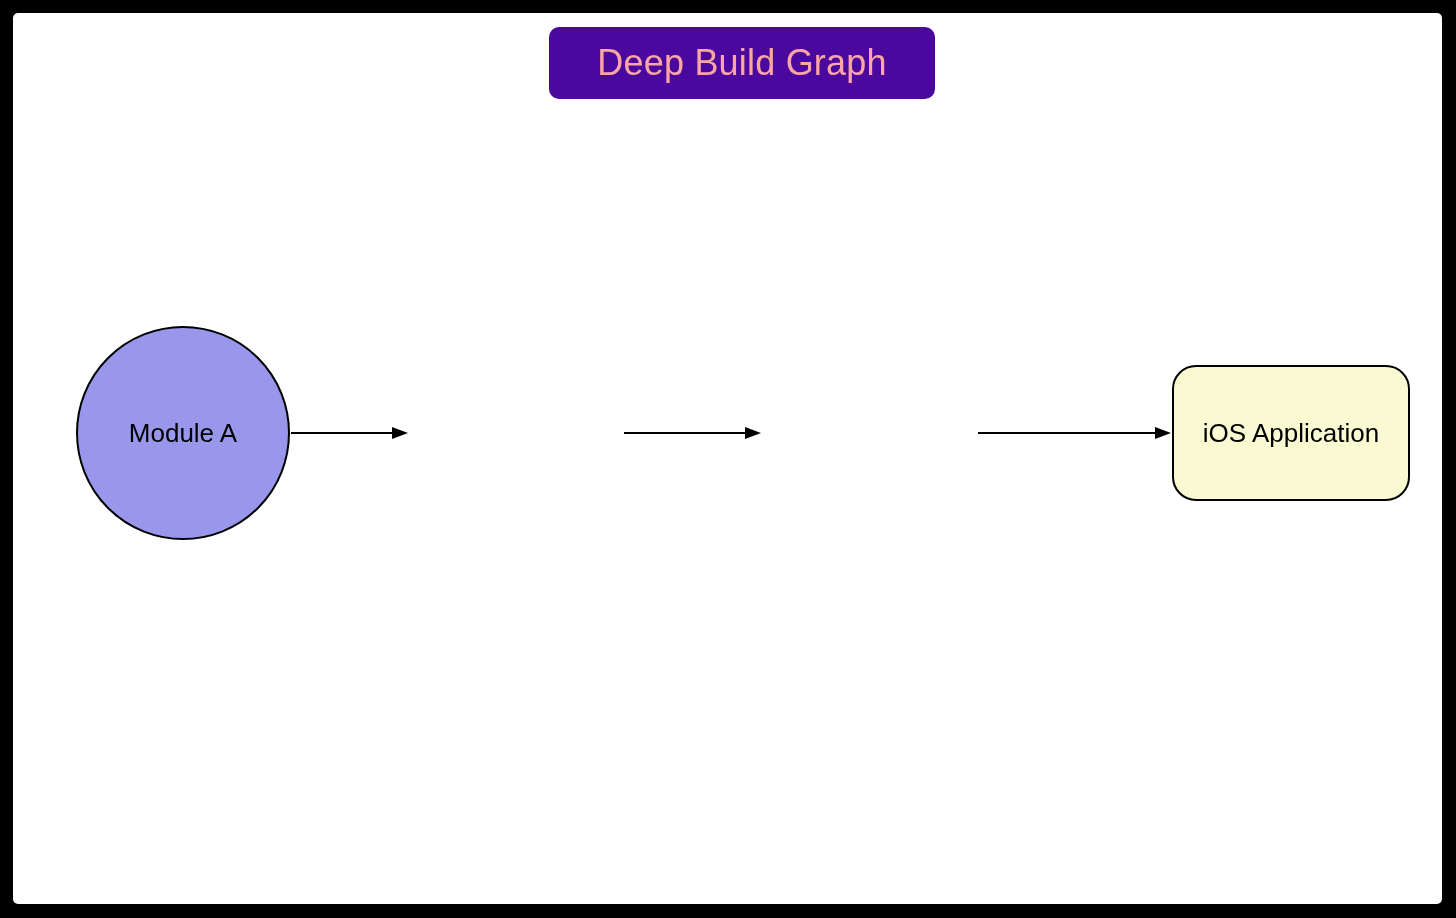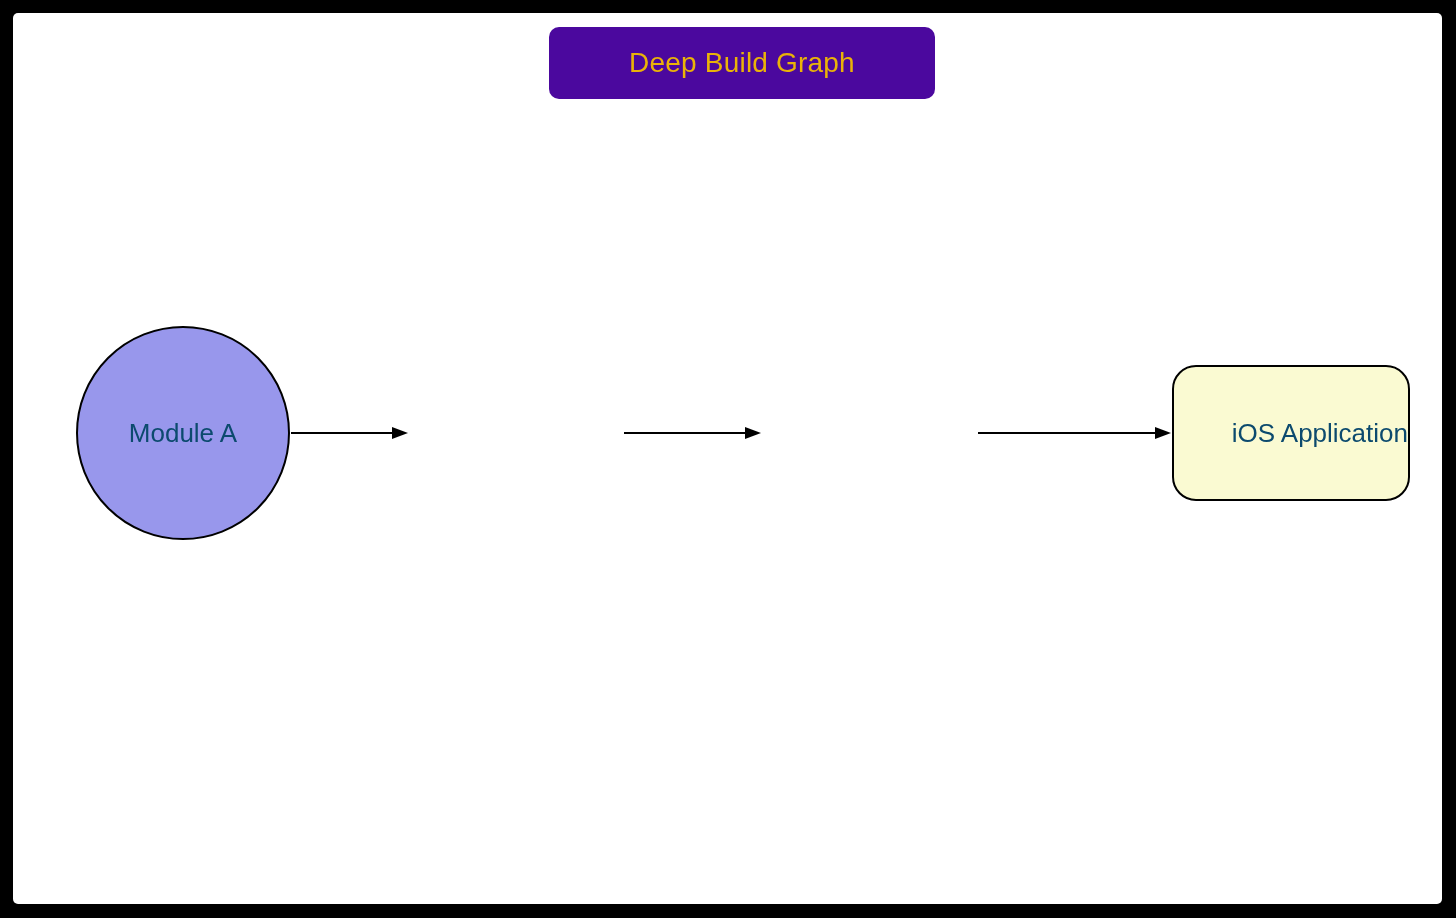--- a/index.html
+++ b/index.html
@@ -30,53 +30,52 @@
     top: 14px;
     width: 386px;
     height: 72px;
     background: #4b089e;
     border-radius: 10px;
     display: flex;
     align-items: center;
     justify-content: center;
   }
   .title-badge span {
-    color: #eab308;
-    font-size: 28px;
+    color: #fca5a5;
+    font-size: 36px;
     letter-spacing: 0.2px;
   }
   
   .node {
     position: absolute;
     display: flex;
     align-items: center;
     justify-content: center;
     box-sizing: border-box;
     border: 2.5px solid #000000;
-    color: #0c4a6e;
+    color: #000000;
     font-size: 26px;
     text-align: center;
   }
   .circle {
     width: 214px;
     height: 214px;
     border-radius: 50%;
     background: #9897ec;
   }
   .node-a { left: 63px;  top: 313px; }
   .node-b { left: 396px; top: 313px; }
   .node-c { left: 750px; top: 313px; }
   .rounded-rect {
     left: 1159px;
     top: 352px;
     width: 238px;
     height: 136px;
     border-radius: 24px;
     background: #fafad2;
-    justify-content: flex-end;
   }
   
   .edge {
     position: absolute;
     top: 419px;
     height: 2.4px;
   }
   .edge-line {
     position: absolute;
     left: 0;

